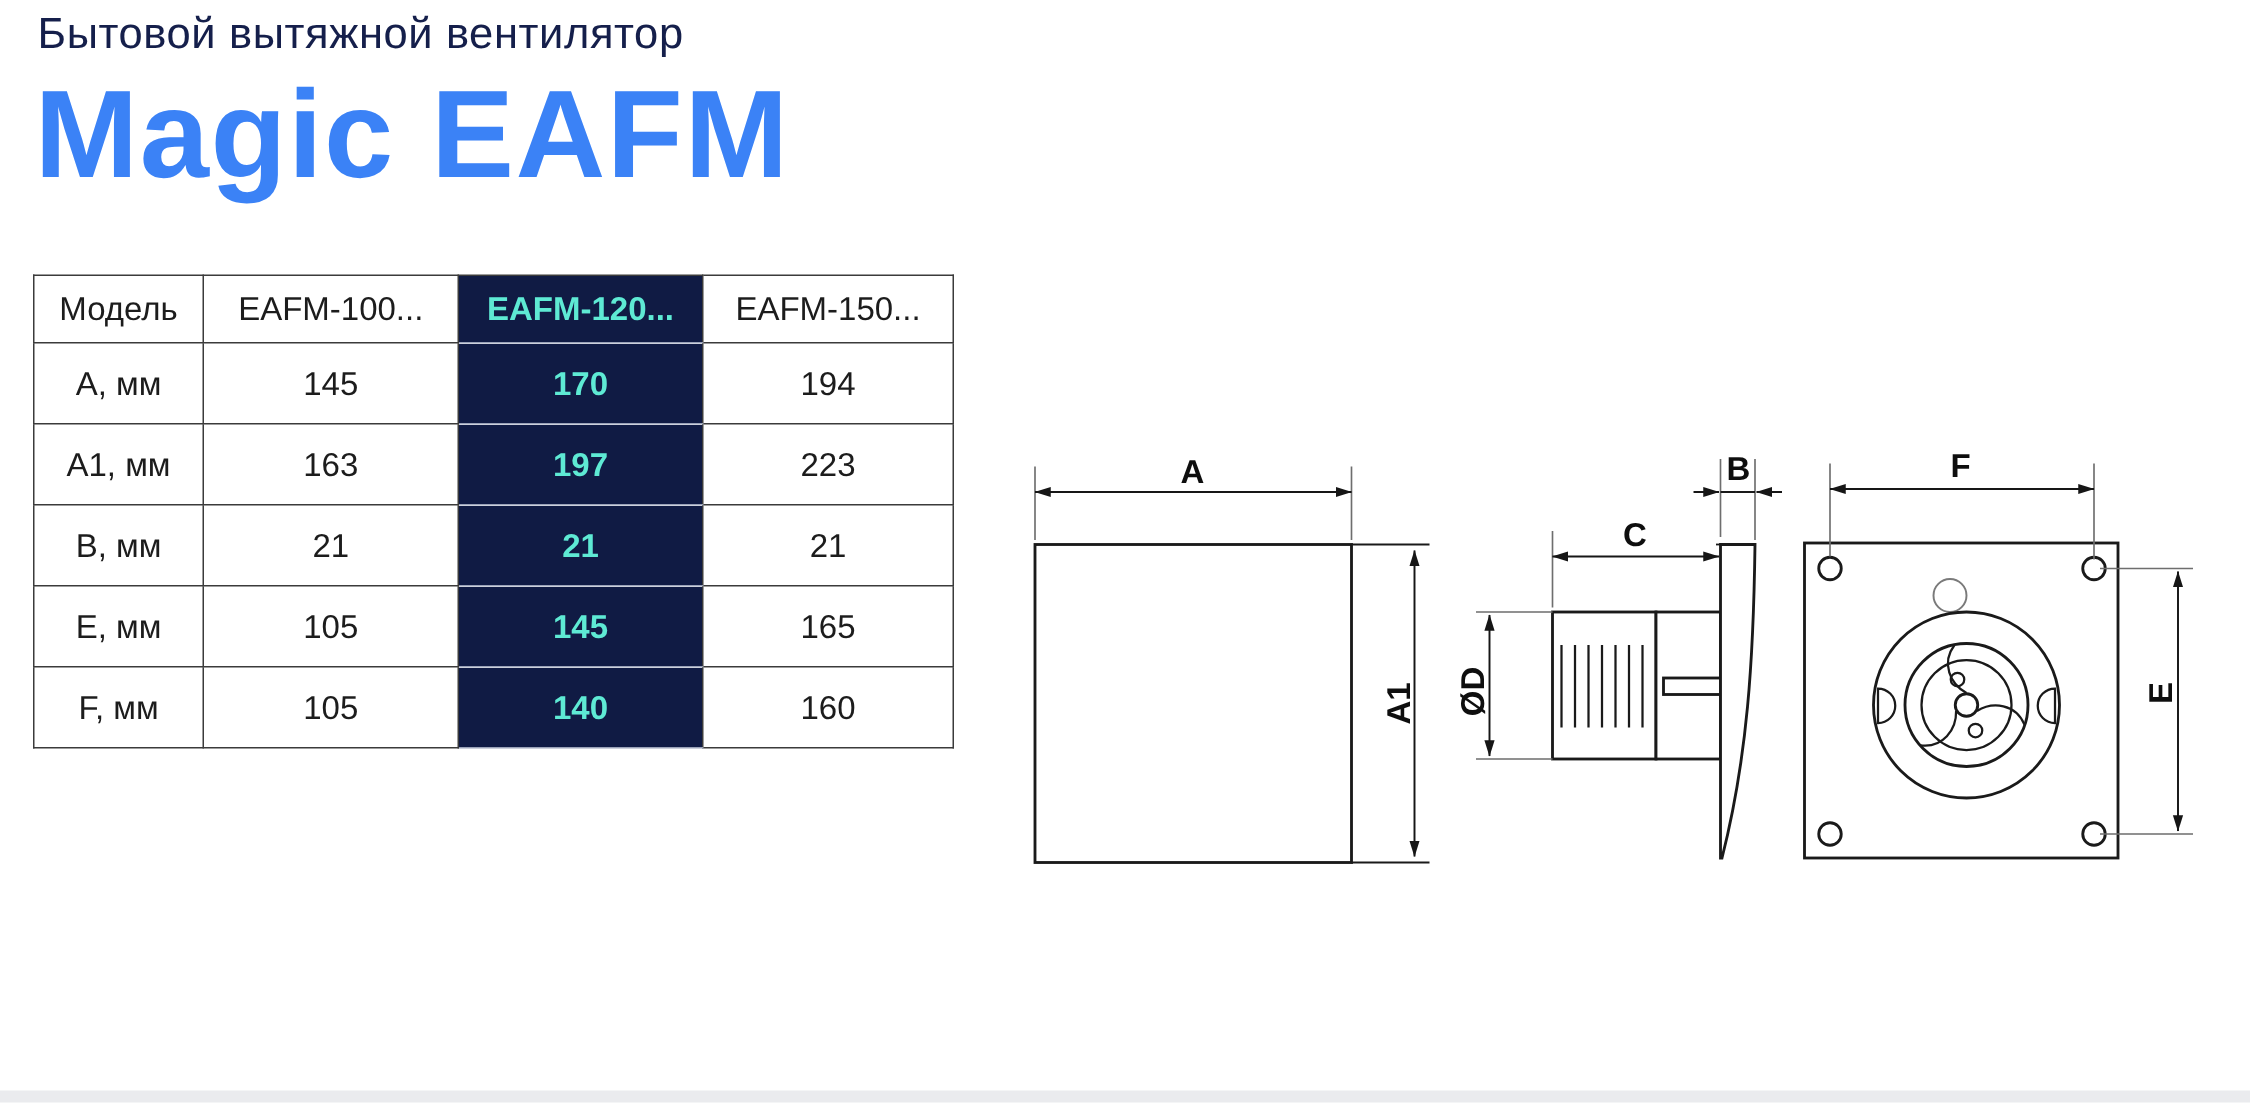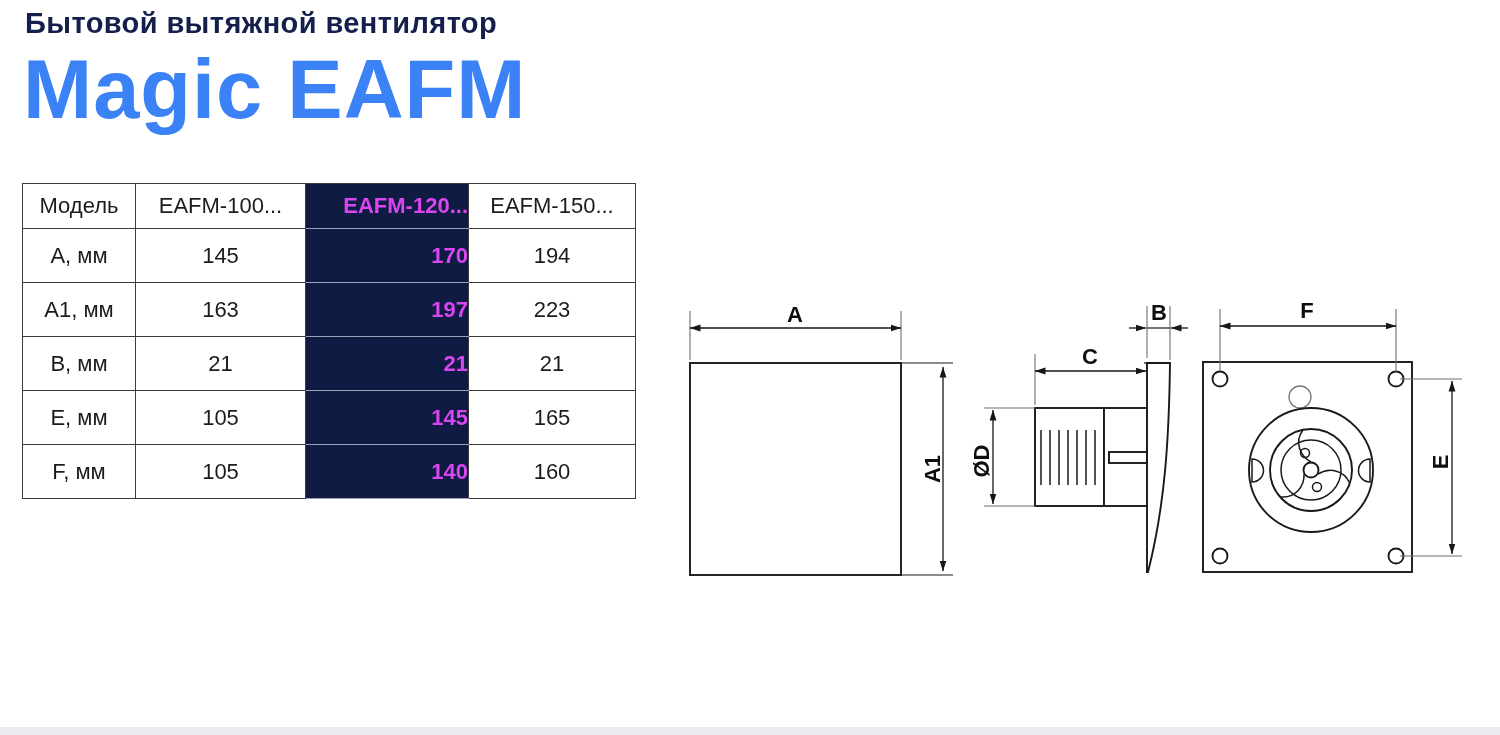--- a/index.html
+++ b/index.html
@@ -8,21 +8,21 @@
     font-family:"Liberation Sans", sans-serif;
     background:#ffffff;
     position:relative;
     overflow:hidden;
   }
   .canvas { position:absolute; left:0; top:0; width:1500px; height:735px; background:#ffffff; }
 
   
   .subtitle {
     position:absolute; left:25px; top:7px;
-    font-size:29px; font-weight:700; color:#151f4b; letter-spacing:.4px;
+    font-size:29px; font-weight:400; color:#151f4b; letter-spacing:.4px;
   }
   .main-title {
     position:absolute; left:23px; top:42px;
     font-size:83px; font-weight:700; color:#3b82f6; letter-spacing:1px;
   }
 
   
   table.spec {
     position:absolute; left:22px; top:183px;
     border-collapse:collapse; table-layout:fixed;
@@ -30,22 +30,22 @@
   }
   .spec col.w0{width:113px}.spec col.w1{width:170px}.spec col.w2{width:163px}.spec col.w3{width:167px}
   .spec th, .spec td {
     border:1.5px solid #3b3b3b;
     text-align:center; vertical-align:middle;
     font-weight:400; padding:0; overflow:hidden; white-space:nowrap;
   }
   .spec tr.hrow { height:45px; }
   .spec tr.drow { height:54px;margin-left:17px; }
   .spec .hl {
-    background:#101b44; color:#d946ef; font-weight:700;
-    border-top-color:#9aa2b8; border-bottom-color:#9aa2b8;text-align:right;
+    background:#101b44; color:#5eead4; font-weight:700;
+    border-top-color:#9aa2b8; border-bottom-color:#9aa2b8;
   }
   .spec tr.hrow .hl { border-top-color:#3b3b3b; }
 
   
   svg.drawings { position:absolute; left:0; top:0; width:1500px; height:735px; }
   .shape { fill:none; stroke:#1a1a1a; stroke-width:1.9; }
   .shapef { fill:#ffffff; stroke:#1a1a1a; stroke-width:1.9; }
   .ln { fill:none; stroke:#1a1a1a; stroke-width:1.5; }
   .thin { fill:none; stroke:#1a1a1a; stroke-width:1.2; }
   .ext { fill:none; stroke:#6e6e6e; stroke-width:1.1; }

